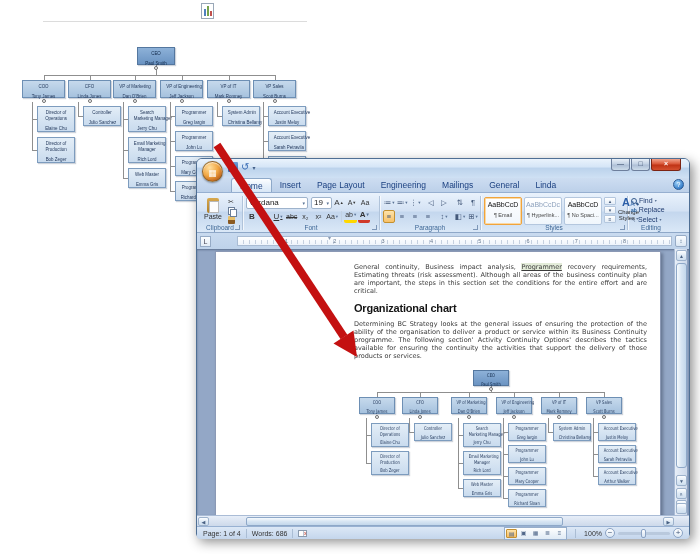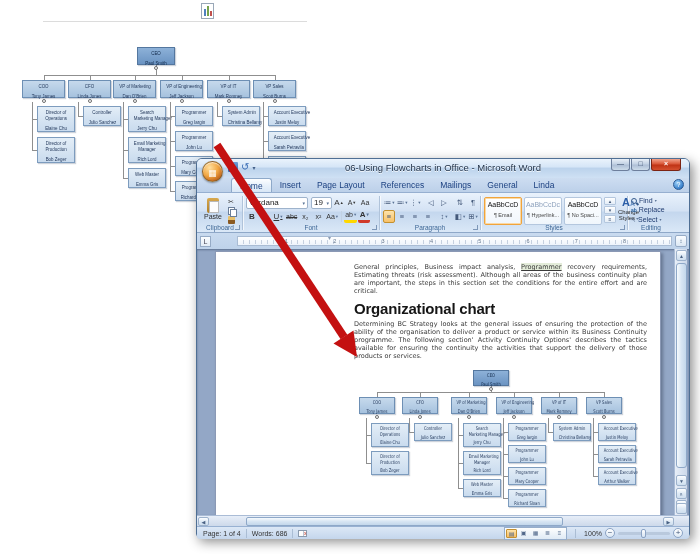--- a/index.html
+++ b/index.html
@@ -131,21 +131,21 @@
   .indent-marks::before { content:"▾"; position:absolute; top:-2px; left:0; font-size:6px; color:#8a9cb4; }
   .indent-marks::after { content:"▴"; position:absolute; bottom:-2px; left:0; font-size:6px; color:#8a9cb4; }
   .ruler-toggle { position:absolute; right:2px; top:2px; width:12px; height:12px; border:1px solid #96abc6; border-radius:2px;
                   background:linear-gradient(#fbfdff,#dce8f4); font-size:6px; color:#55708f; text-align:center; line-height:11px; }
 
   
   .docarea { position:relative; height:266px; background:#93a7c6; overflow:hidden; box-shadow:inset 0 1px 2px rgba(40,60,90,.5); }
   .page { position:absolute; left:18px; top:2px; width:446px; height:420px; background:#fff; border:1px solid #8b99b5; box-shadow:2px 2px 3px rgba(20,30,50,.35); }
   .content { position:absolute; left:138px; top:11px; width:293px; font-family:"DejaVu Sans", sans-serif; font-size:6.5px; line-height:8px; color:#3b3b3b; text-align:justify; }
   .marked { text-decoration:underline; background:#e3ecd9; }
-  .dochead { font-size:15px; line-height:13px; font-weight:bold; color:#151515; margin:7px 0 5px; text-align:left; letter-spacing:-0.2px; font-family:"Liberation Sans",sans-serif; }
+  .dochead { font-size:11px; line-height:13px; font-weight:bold; color:#151515; margin:7px 0 5px; text-align:left; letter-spacing:-0.2px; font-family:"Liberation Sans",sans-serif; }
   #doc-chart { position:relative; margin-top:9px; left:1px; width:280px; height:158px; }
 
   
   .vscroll { position:absolute; right:2px; top:0; bottom:0; width:13px; background:linear-gradient(90deg,#e7eef8,#cdd9ea); border-left:1px solid #aabcd6; }
   .vsb { position:absolute; left:1px; width:11px; height:11px; text-align:center; font-size:5px; color:#4a6284; line-height:11px;
          background:linear-gradient(#fdfeff,#dfeaf5 50%,#cfdfef); border:1px solid #9db2cc; border-radius:2px; }
   .vs-thumb { position:absolute; left:1px; top:14px; width:11px; height:205px; border-radius:3px; border:1px solid #8ea8c8;
               background:linear-gradient(90deg,#f6fafd,#d7e5f3 50%,#c3d7eb); }
   .rot90 { display:inline-block; transform:rotate(90deg); font-size:6px; }
   .vs-ball span { font-size:4px; line-height:11px; }
@@ -315,34 +315,33 @@
 
   <div class="win">
 
     <div class="titlebar">
       <div class="orb"><span>▦</span></div>
       <div class="qat">
         <span class="qat-save"></span>
         <span class="qat-undo">↺</span>
         <span class="qat-more">▾</span>
       </div>
-      <div class="title-text">06-Using Flowcharts in Office - Microsoft Word</div>
       <div class="winbtns">
         <span class="wb">—</span>
         <span class="wb">□</span>
         <span class="wb close">×</span>
       </div>
     </div>
 
     <div class="tabrow">
       <span id="tabs" style="display:flex">
           <span class="tab active">Home</span>
           <span class="tab">Insert</span>
           <span class="tab">Page Layout</span>
-          <span class="tab">References</span>
+          <span class="tab">Engineering</span>
           <span class="tab">Mailings</span>
           <span class="tab">General</span>
           <span class="tab">Linda</span>
         </span>
       <span class="helpbtn">?</span>
     </div>
 
     <div class="ribbon">
 
       <div class="rgroup g-clip">
@@ -497,21 +496,21 @@
           <span class="rnum" style="left: 336.8px;">7</span>
           <span class="rnum" style="left: 385.1px;">8</span>
           <span class="rnum" style="left: 433.4px;">9</span>
         </div>
       <span class="ruler-toggle">↕</span>
     </div>
 
     <div class="docarea">
       <div class="page">
         <div class="content">
-          <p><span>General principles, Business impact analysis, </span><span class="marked">Programmer</span><span> recovery requirements, Estimating threats (risk assessment). Although all areas of the business continuity plan are important, the steps in this section set the conditions for the entire effort and are critical.</span></p>
+          <p><span>General continuity, Business impact analysis, </span><span class="marked">Programmer</span><span> recovery requirements, Estimating threats (risk assessment). Although all areas of the business continuity plan are important, the steps in this section set the conditions for the entire effort and are critical.</span></p>
           <p class="dochead">Organizational chart</p>
           <p>Determining BC Strategy looks at the general issues of ensuring the protection of the ability of the organisation to deliver a product or service within its Business Continuity programme. The following section' Activity Continuity Options' describes the tactics available for ensuring the continuity the activities that support the delivery of those products or services.</p>
           <div id="doc-chart" class="oc-small">
               <div class="ocl" style="left: 136px; top: 17px; width: 1px; height: 6px;"></div>
               <div class="occ" style="left: 134px; top: 18px;"></div>
               <div class="ocl" style="left: 22px; top: 23px; width: 227px; height: 1px;"></div>
               <div class="ocl" style="left: 22px; top: 23px; width: 1px; height: 5px;"></div>
               <div class="occ" style="left: 20px; top: 46px;"></div>
               <div class="ocl" style="left: 11px; top: 66px; width: 5px; height: 1px;"></div>
               <div class="oc-box oc-child" style="left: 16px; top: 54px; width: 38px; height: 24px;">

